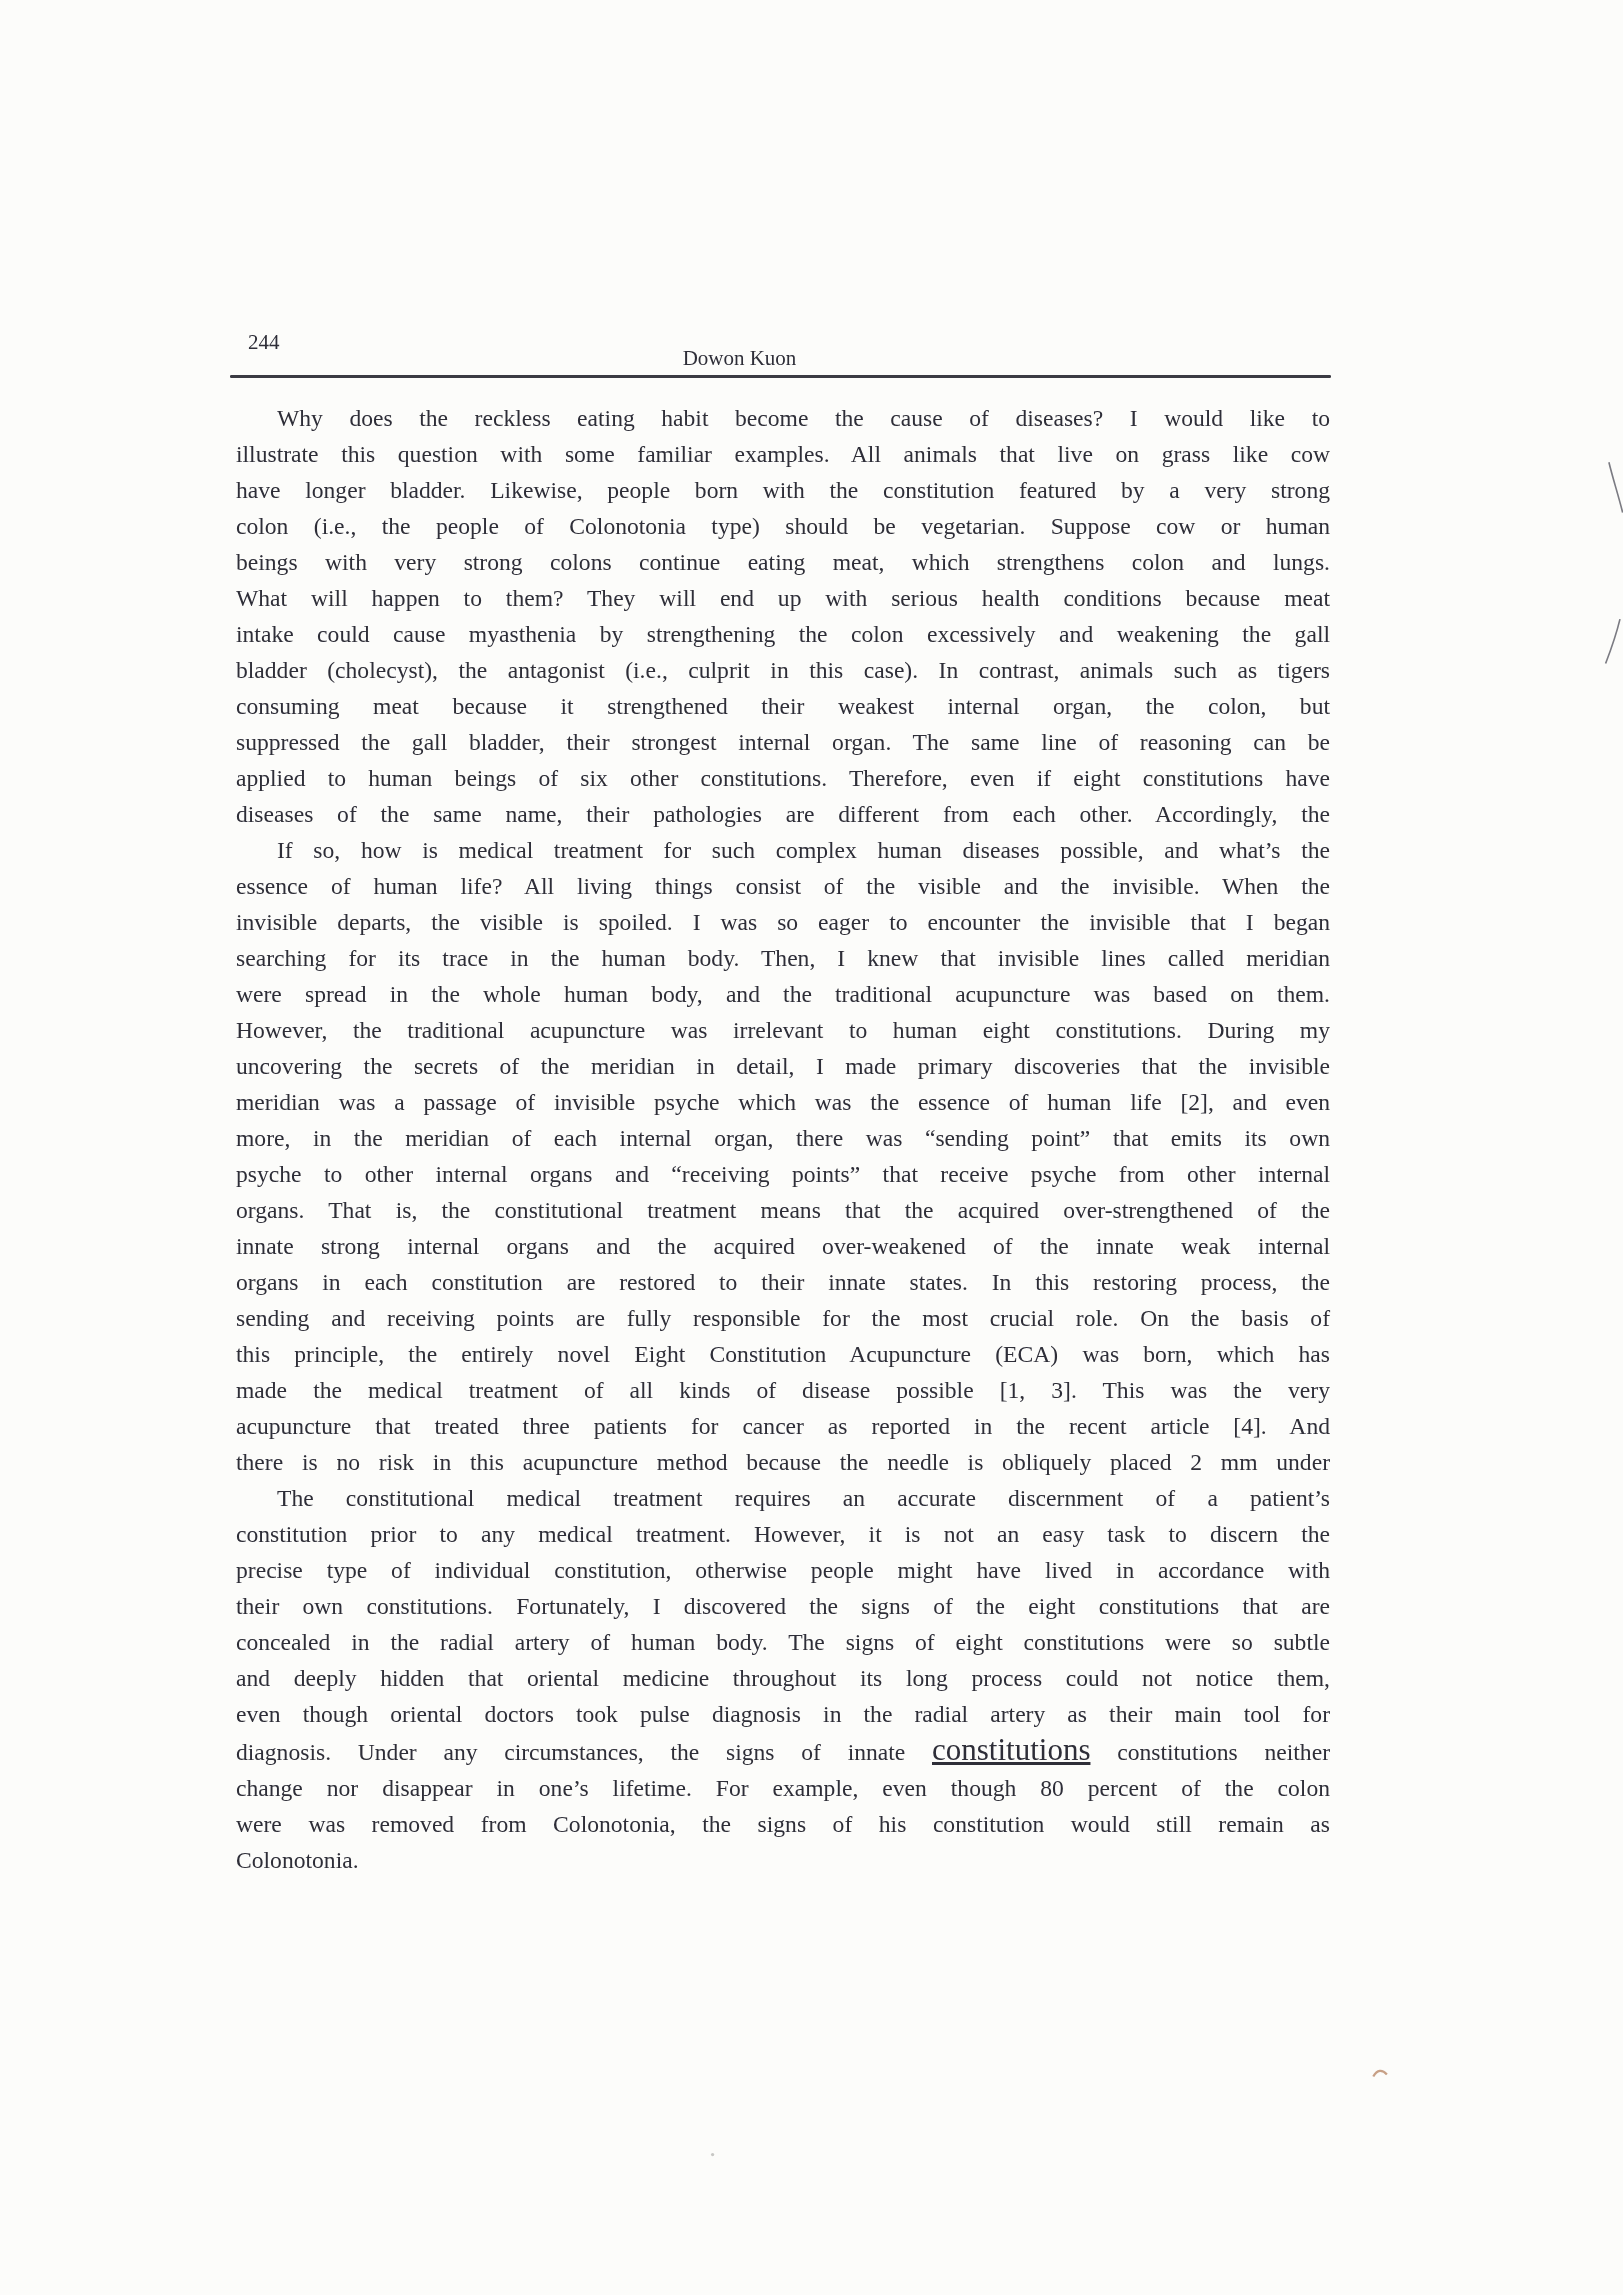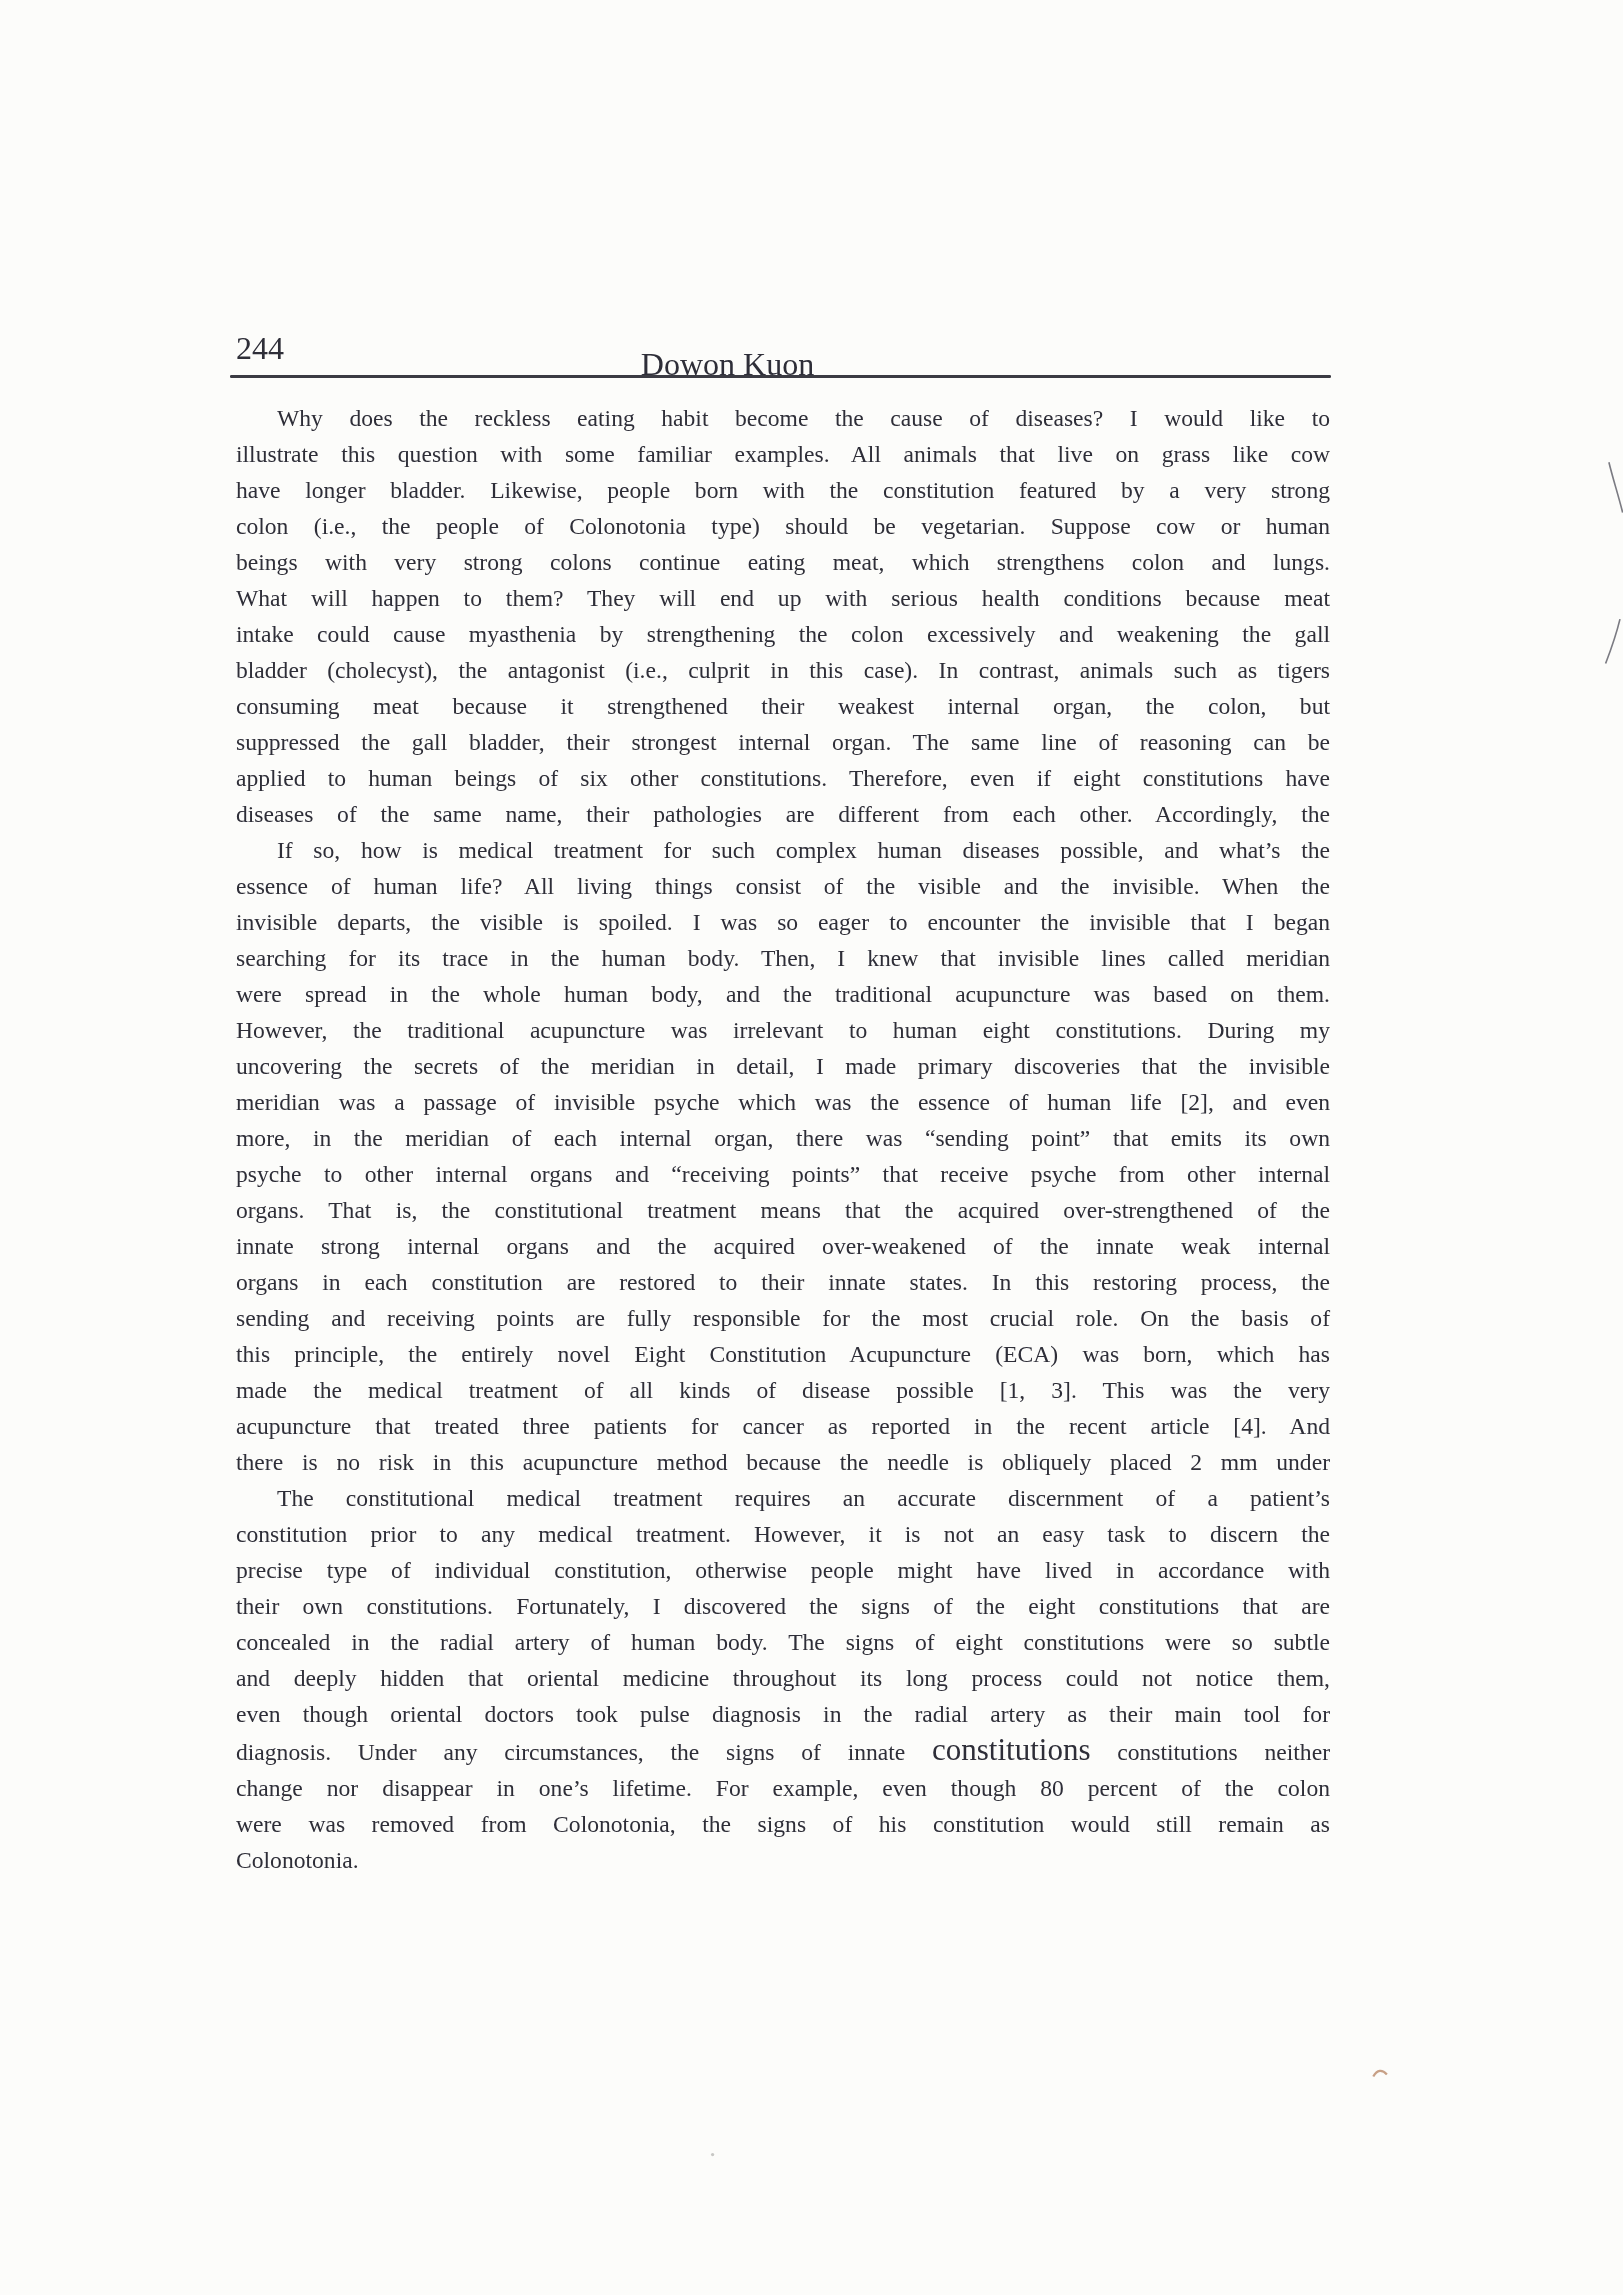--- a/index.html
+++ b/index.html
@@ -11,25 +11,25 @@
     position: relative;
     width: 1623px;
     height: 2295px;
     background: #fcfcfa;
     overflow: hidden;
     font-family: "Liberation Serif", "DejaVu Serif", serif;
     color: #2e2e38;
   }
   .page-header {
     position: absolute;
-    left: 236px;
+    left: 248px;
     top: 330px;
     width: 1094px;
     height: 33px;
-    font-size: 32px;
+    font-size: 21px;
   }
   .page-number {
     position: absolute;
     left: 0;
     top: 0;
   }
   .running-title {
     position: absolute;
     left: 0;
     top: 0;
@@ -58,20 +58,21 @@
   }
   .paragraph { margin: 0; }
   .line {
     text-align: justify;
     text-align-last: justify;
   }
   .line.first { text-indent: 41px; }
   .line.last  { text-align-last: left; }
   .large-word {
     font-size: 31px;
+    text-decoration: underline;
   }
   .artifact { position: absolute; }
 </style>
 </head>
 <body>
 
 <div class="page">
 
   <div class="page-header">
     <span class="page-number">244</span>

